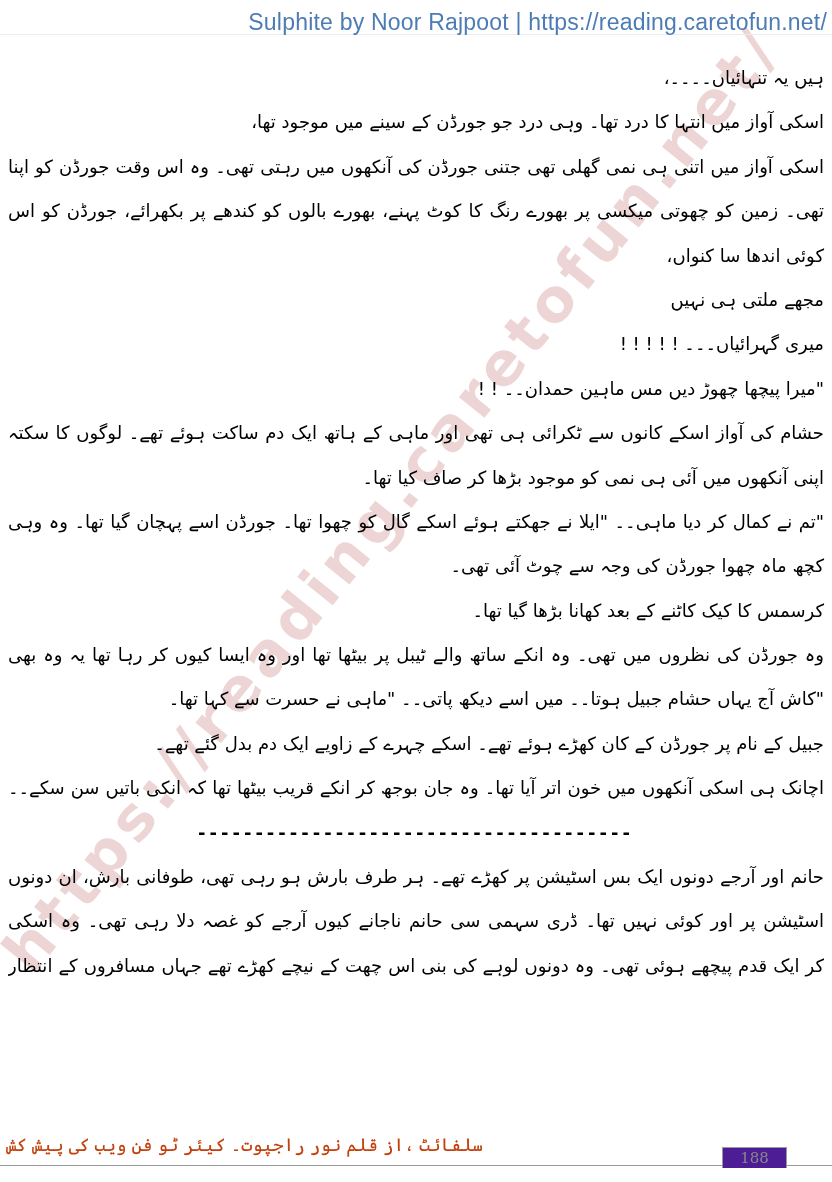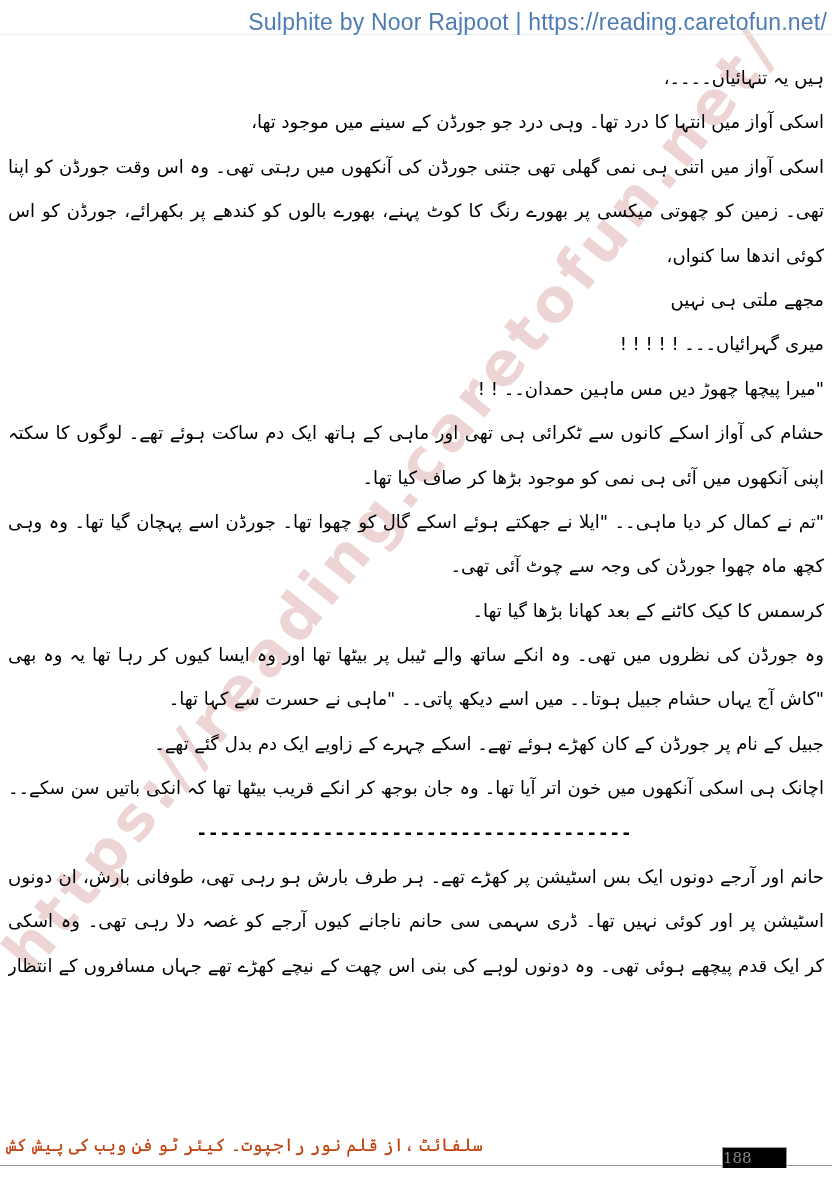--- a/index.html
+++ b/index.html
@@ -70,23 +70,24 @@
     position: absolute;
     left: 0; top: 1165px;
     width: 832px; height: 1px;
     background: #9a9a9a;
     z-index: 2;
   }
   .page-tab {
     position: absolute;
     left: 722px; top: 1147px;
     width: 63px; height: 20px;
-    background: #000000;
+    background: #4c1d95;
     border: 1px solid #9a9a9a;
     border-bottom: none;
+    text-align: center;
     line-height: 20px;
     font-family: "DejaVu Serif", serif;
     font-size: 15px;
     color: #8a8a8a;
     z-index: 3;
   }
   .footer-credit {
     position: absolute;
     left: 6px; top: 1134px;
     direction: rtl;

